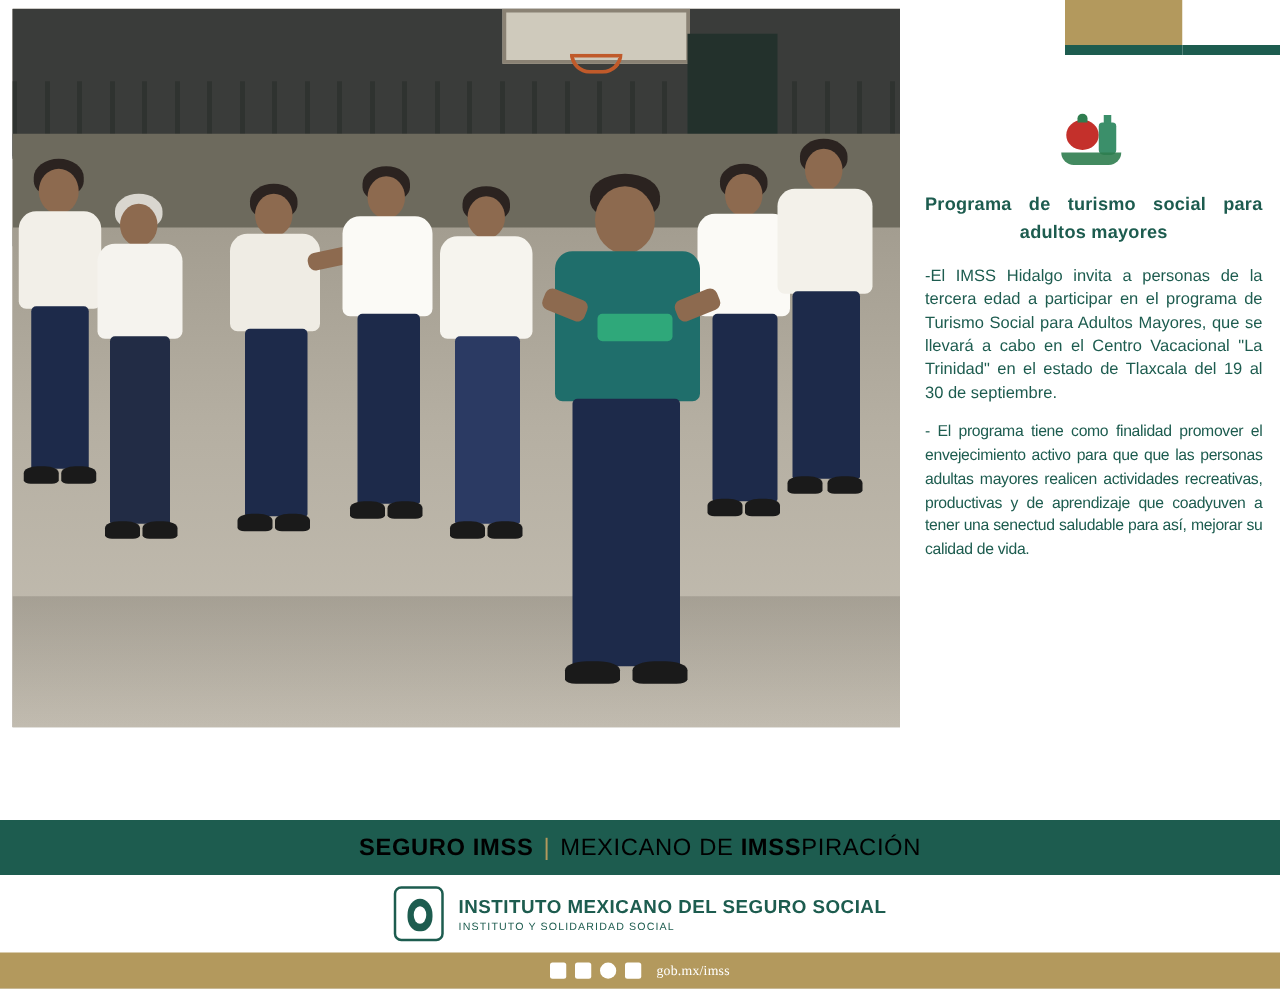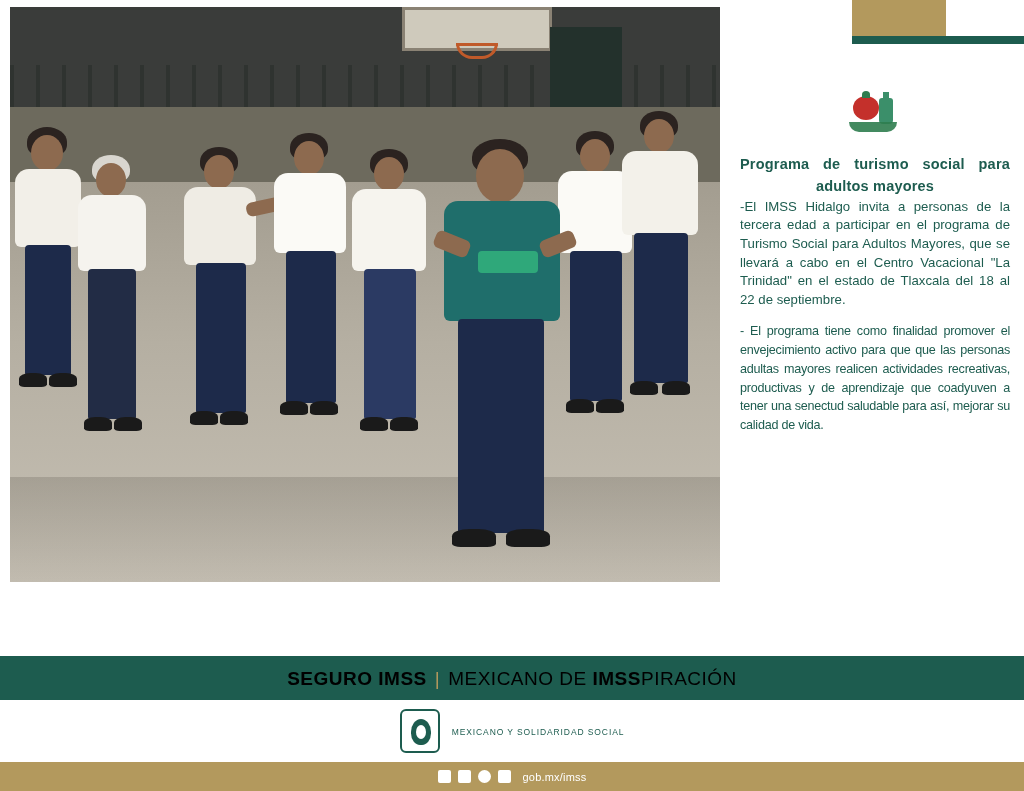--- a/index.html
+++ b/index.html
@@ -54,20 +54,21 @@
   .logo-badge { width:56px; height:48px; margin:10px auto 14px auto; position:relative; }
   .logo-badge .tomato { position:absolute; left:6px; top:4px; width:26px; height:24px; background:#c4302b; border-radius:50%; }
   .logo-badge .tomato:after { content:""; position:absolute; left:9px; top:-5px; width:8px; height:7px; background:#2f7d4f; border-radius:50% 50% 0 0; }
   .logo-badge .bottle { position:absolute; left:32px; top:6px; width:14px; height:26px; background:#3b8f6a; border-radius:3px 3px 4px 4px; }
   .logo-badge .bottle:before { content:""; position:absolute; left:4px; top:-6px; width:6px; height:7px; background:#3b8f6a; }
   .logo-badge .leaf { position:absolute; left:2px; top:30px; width:48px; height:10px; background:#2f7d4f; border-radius:0 0 16px 16px; opacity:.9; }
 
   .panel h1 {
     color:#1d5c4f; font-size:14.5px; line-height:1.5; font-weight:bold;
     text-align:justify; text-align-last:center; letter-spacing:.2px;
+    margin-bottom:14px;
   }
   .panel p { color:#1d5c4f; font-size:13.2px; line-height:1.42; text-align:justify; margin-bottom:12px; }
   .panel p.cond { font-size:12.6px; letter-spacing:-.25px; line-height:1.5; }
   .panel p.bold { font-weight:bold; font-size:13.6px; line-height:1.5; }
 
   
   .covid { position:absolute; left:0; top:582px; width:1024px; height:74px; background:#ffffff; }
 
   
   .band { position:absolute; left:0; top:656px; width:1024px; height:44px; background:#1d5c4f; color:#ffffff; }
@@ -77,21 +78,21 @@
 
   
   .imss { position:absolute; left:0; top:700px; width:1024px; height:62px; background:#ffffff; display:flex; align-items:center; justify-content:center; }
   .imss-seal { width:40px; height:44px; border:2px solid #1d5c4f; border-radius:6px; position:relative; margin-right:12px; }
   .imss-seal .eagle { position:absolute; left:9px; top:8px; width:20px; height:26px; background:#1d5c4f; border-radius:50% 50% 45% 45%; }
   .imss-seal .eagle:after { content:""; position:absolute; left:5px; top:6px; width:10px; height:14px; background:#ffffff; border-radius:50%; }
   .imss-words .l1 { color:#1d5c4f; font-size:15px; font-weight:bold; letter-spacing:.4px; }
   .imss-words .l2 { color:#1d5c4f; font-size:8.5px; letter-spacing:.9px; margin-top:2px; }
 
   
-  .footer { position:absolute; left:0; top:762px; width:1024px; height:29px; background:#b3995d; display:flex; align-items:center; justify-content:center; gap:7px; }
+  .footer { position:absolute; left:0; top:762px; width:1024px; height:29px; background:#b3995d; display:flex; align-items:center; justify-content:center; gap:7px;font-family:Liberation Serif, serif; }
   .sm { width:13px; height:13px; background:#ffffff; border-radius:2px; display:inline-block; }
   .sm.circ { border-radius:50%; }
   .footer .url { color:#ffffff; font-size:11px; margin-left:5px; letter-spacing:.2px; }
 </style>
 </head>
 <body>
 
 <div class="top-strip">
   <div class="top-left-white"></div>
   <div class="top-tan"></div>
@@ -183,41 +184,42 @@
 </div>
 
 <div class="panel">
   <div class="panel-inner">
     <div class="logo-badge">
       <div class="tomato"></div>
       <div class="bottle"></div>
       <div class="leaf"></div>
     </div>
     <h1>Programa de turismo social para adultos mayores</h1>
-    <p>-El IMSS Hidalgo invita a personas de la tercera edad a participar en el programa de Turismo Social para Adultos Mayores, que se llevará a cabo en el Centro Vacacional "La Trinidad" en el estado de Tlaxcala del 18 al 22 de septiembre.</p>
+    <p>-El IMSS Hidalgo invita a personas de la tercera edad a participar en el programa de Turismo Social para Adultos Mayores, que se llevará a cabo en el Centro Vacacional "La Trinidad" en el estado de Tlaxcala del 19 al 30 de septiembre.</p>
     <p class="cond">- El programa tiene como finalidad promover el envejecimiento activo para que que las personas adultas mayores realicen actividades recreativas, productivas y de aprendizaje que coadyuven a tener una senectud saludable para así, mejorar su calidad de vida.</p>
   </div>
 </div>
 
 <div class="covid">
   
   
 </div>
 
 <div class="band"></div>
 <div class="band-text">
   <b>SEGURO IMSS</b><span class="sep">|</span><span>MEXICANO DE </span><b>IMSS</b><span>PIRACIÓN</span>
 </div>
 
 <div class="imss">
   <div class="imss-seal">
       <div class="eagle"></div>
     </div>
   <div class="imss-words">
-    <div class="l2">MEXICANO Y SOLIDARIDAD SOCIAL</div>
+    <div class="l1">INSTITUTO MEXICANO DEL SEGURO SOCIAL</div>
+    <div class="l2">INSTITUTO Y SOLIDARIDAD SOCIAL</div>
   </div>
 </div>
 
 <div class="footer">
   <span class="sm"></span>
   <span class="sm"></span>
   <span class="sm circ"></span>
   <span class="sm"></span>
   <span class="url">gob.mx/imss</span>
 </div>

